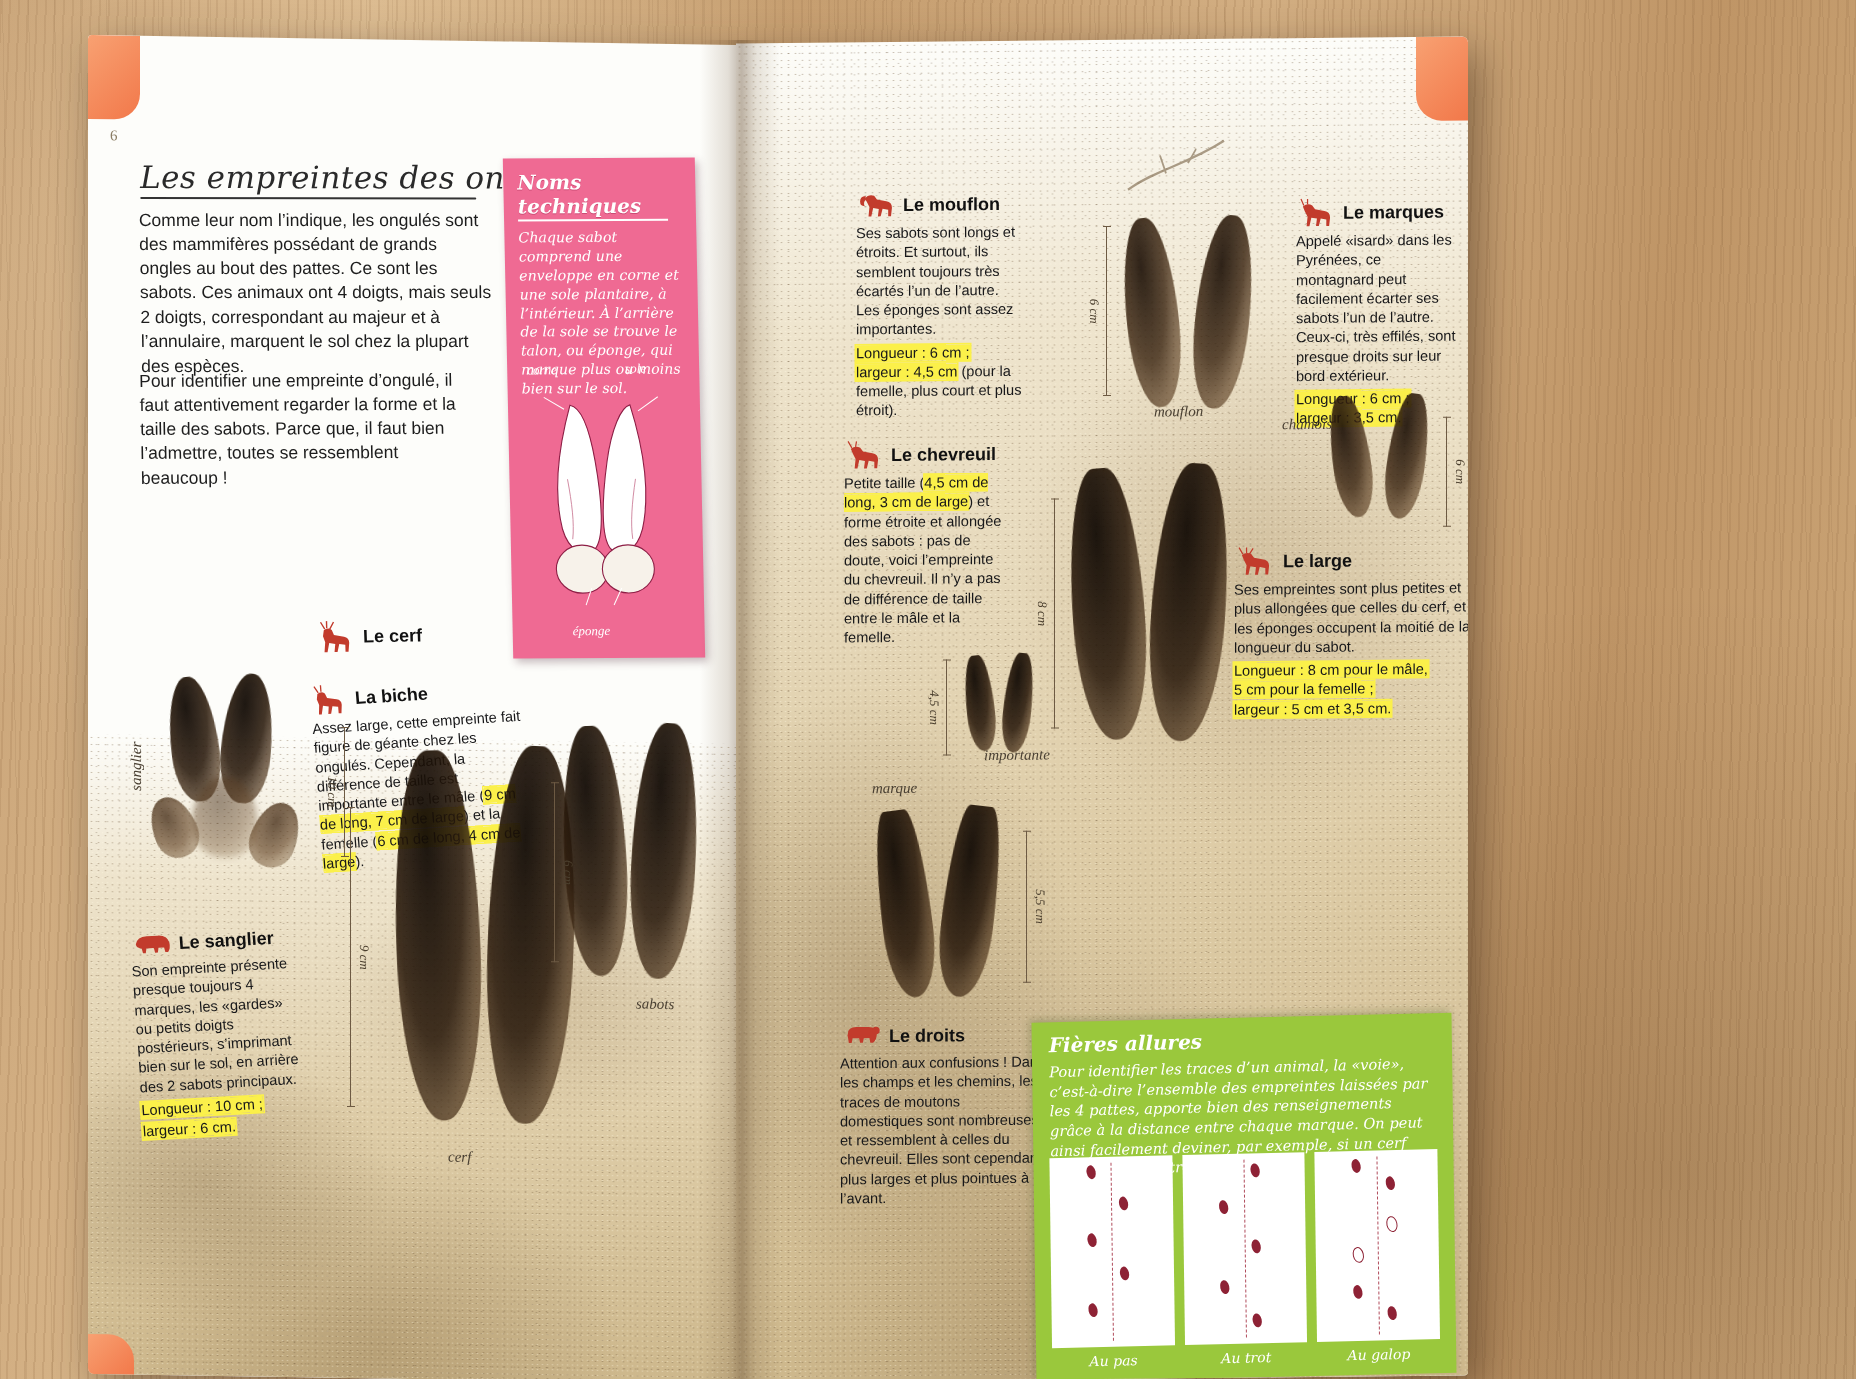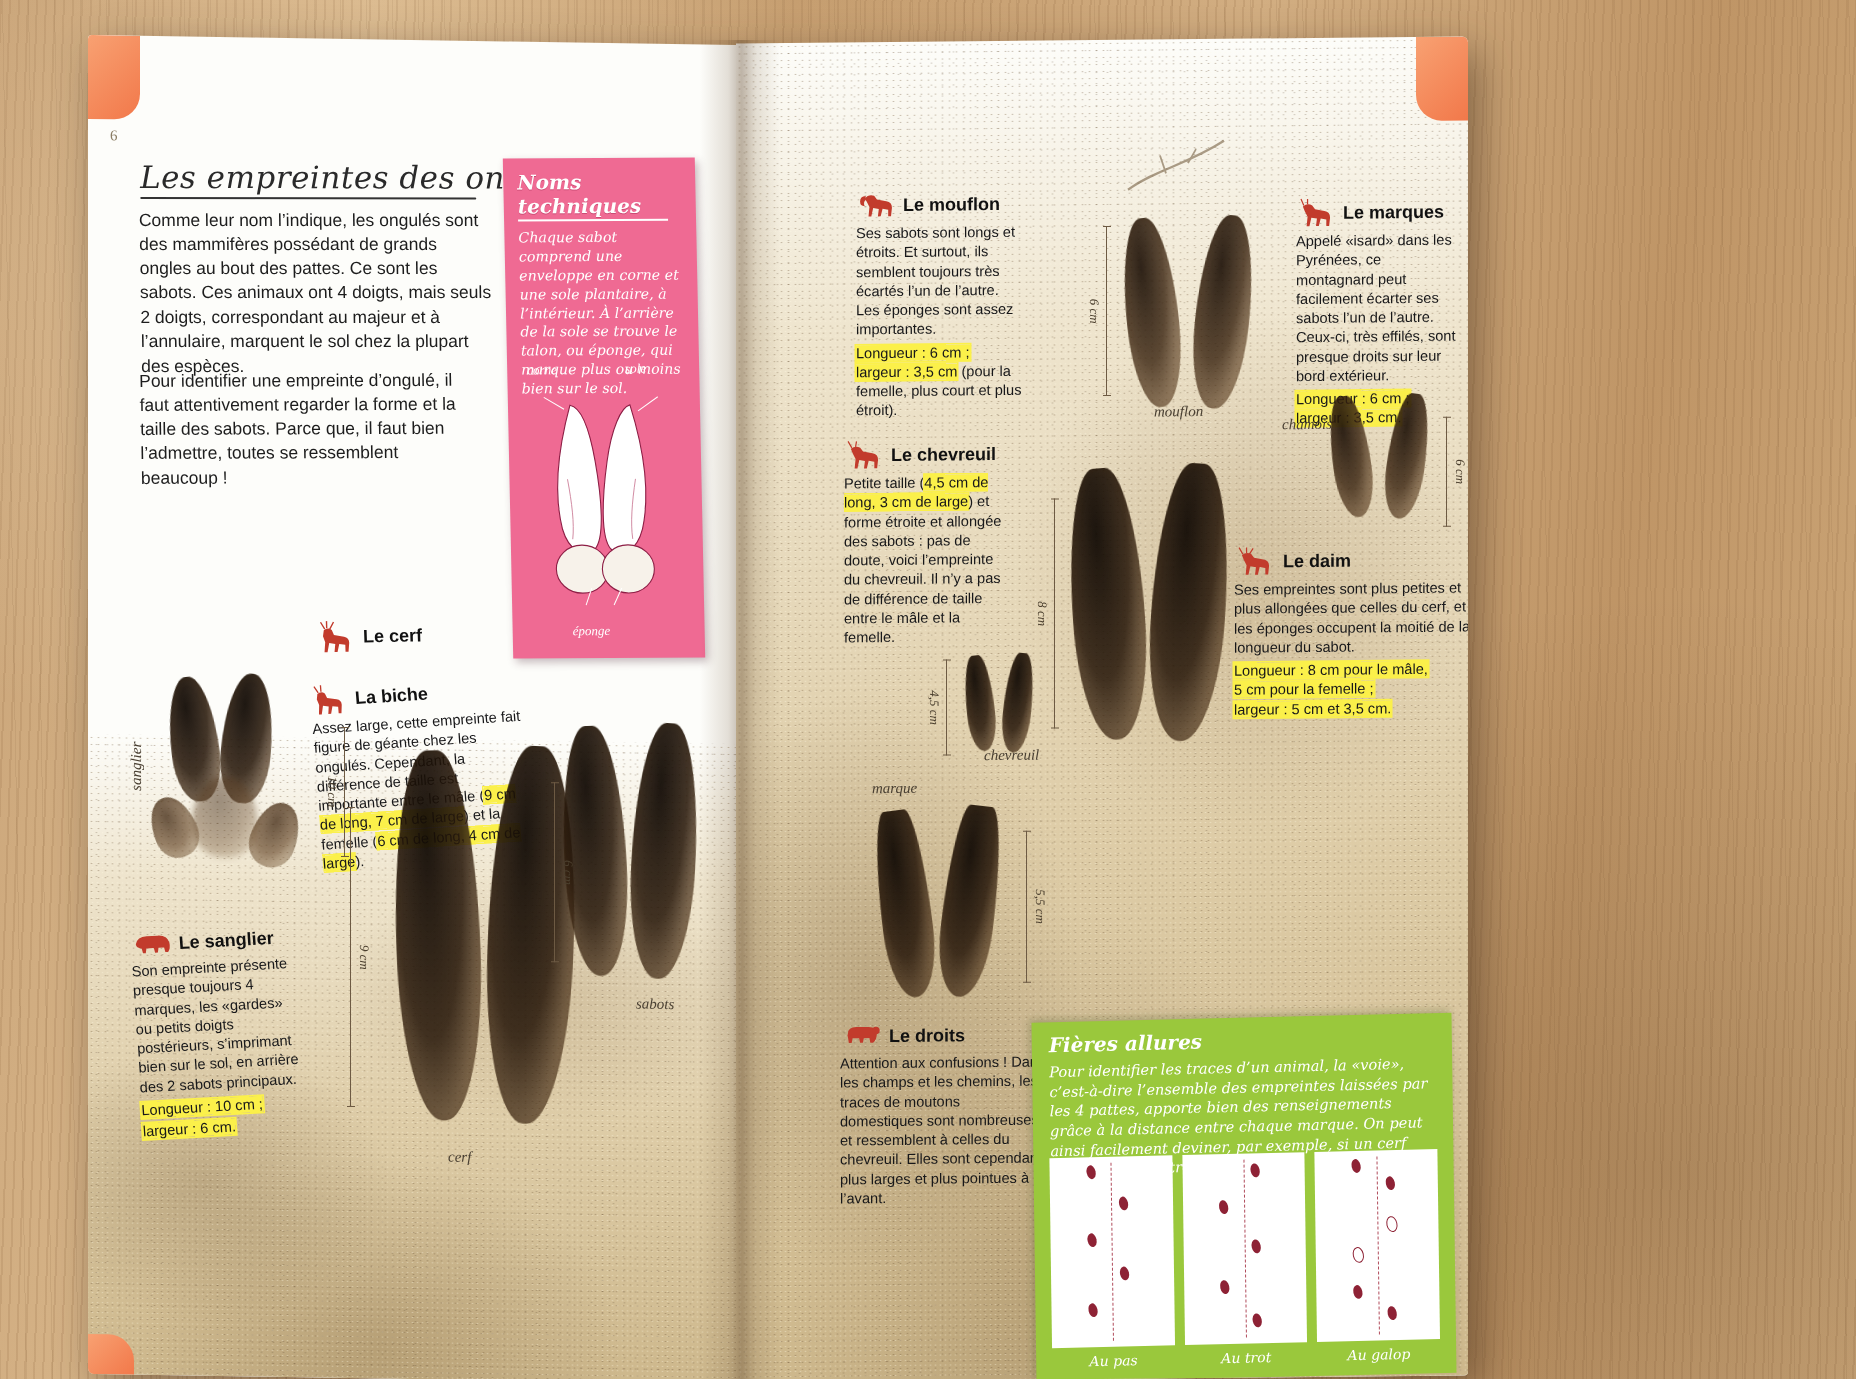--- a/index.html
+++ b/index.html
@@ -489,21 +489,21 @@
           <g fill="#c23b2c">
             <path d="M10 6 q-6 0 -6 6 q0 5 5 5 q-2 -4 1 -7 z"></path>
             <path d="M9 9 q4 -5 10 -3 l3 4 l10 2 q6 1 6 7 l-1 9 l-3 0 l0 -7 l-6 -1 l-2 8 l-3 0 l1 -8 l-6 -1 l-2 9 l-3 0 l1 -10 l-3 -6 z"></path>
           </g>
         </svg>
         <span class="animal-name">Le mouflon</span>
       </div>
       <div class="small-text" style="margin-top:4px; width:165px;">Ses sabots sont longs et étroits. Et surtout, ils semblent toujours très écartés l’un de l’autre. Les éponges sont assez importantes.</div>
       <div class="small-text" style="margin-top:4px; width:170px;">
         <span class="hl">Longueur : 6 cm ;</span><br>
-        <span class="hl">largeur : 3,5 cm</span><span> (pour la femelle, plus court et plus étroit).</span>
+        <span class="hl">largeur : 4,5 cm</span><span> (pour la femelle, plus court et plus étroit).</span>
       </div>
     </div>
 
     <div class="print" style="left:390px; top:170px; width:140px; height:220px;">
       <div class="toe" style="left:0px; top:8px; width:52px; height:190px; transform:rotate(-6deg); border-radius:46% 46% 48% 48% / 56% 56% 44% 44%;"></div>
       <div class="toe" style="left:70px; top:6px; width:54px; height:194px; transform:rotate(6deg); border-radius:46% 46% 48% 48% / 56% 56% 44% 44%;"></div>
     </div>
     <div class="measure lbl-left" style="left:370px; top:186px; height:170px;">
       <span style="writing-mode:vertical-rl;">6 cm</span>
     </div>
@@ -550,39 +550,39 @@
       </div>
     </div>
 
     <div class="print" style="left:228px; top:610px; width:86px; height:120px;">
       <div class="toe dark" style="left:2px; top:4px; width:28px; height:96px; transform:rotate(-6deg); border-radius:40% 40% 50% 50% / 62% 62% 38% 38%;"></div>
       <div class="toe dark" style="left:40px; top:2px; width:28px; height:100px; transform:rotate(6deg); border-radius:40% 40% 50% 50% / 62% 62% 38% 38%;"></div>
     </div>
     <div class="measure lbl-left" style="left:210px; top:618px; height:96px;">
       <span style="writing-mode:vertical-rl;">4,5 cm</span>
     </div>
-    <div class="caption" style="position:absolute; left:248px; top:706px;">chevreuil</div>
+    <div class="caption" style="position:absolute; left:248px; top:706px;">importante</div>
 
     <div class="print" style="left:332px; top:420px; width:174px; height:310px;">
       <div class="toe dark" style="left:4px; top:8px; width:72px; height:272px; transform:rotate(-4deg); border-radius:42% 42% 48% 48% / 56% 56% 44% 44%;"></div>
       <div class="toe dark" style="left:84px; top:4px; width:74px; height:278px; transform:rotate(4deg); border-radius:42% 42% 48% 48% / 56% 56% 44% 44%;"></div>
     </div>
     <div class="measure lbl-left" style="left:318px; top:458px; height:230px;">
       <span style="writing-mode:vertical-rl;">8 cm</span>
     </div>
 
     <div style="position:absolute; left:498px; top:508px; width:238px;">
       <div class="row-name">
         <svg class="icon-animal" width="42" height="30" viewBox="0 0 42 32">
           <g fill="#c23b2c">
             <path d="M8 8 L4 1 M12 7 L12 1 M15 8 L19 2" stroke="#c23b2c" stroke-width="1.3" fill="none"></path>
             <path d="M7 9 q5 -4 10 -1 l3 4 l10 2 q6 1 6 7 l-1 9 l-3 0 l0 -7 l-6 -1 l-2 8 l-3 0 l1 -8 l-6 -1 l-2 9 l-3 0 l1 -10 l-3 -6 z"></path>
           </g>
         </svg>
-        <span class="animal-name">Le daim</span>
+        <span class="animal-name">Le large</span>
       </div>
       <div class="small-text" style="margin-top:4px;">Ses empreintes sont plus petites et plus allongées que celles du cerf, et les éponges occupent la moitié de la longueur du sabot.</div>
       <div class="small-text" style="margin-top:4px;">
         <span class="hl">Longueur : 8 cm pour le mâle,</span><br>
         <span class="hl">5 cm pour la femelle ;</span><br>
         <span class="hl">largeur : 5 cm et 3,5 cm.</span>
       </div>
     </div>
 
     <div class="print" style="left:142px; top:760px; width:132px; height:220px;">

